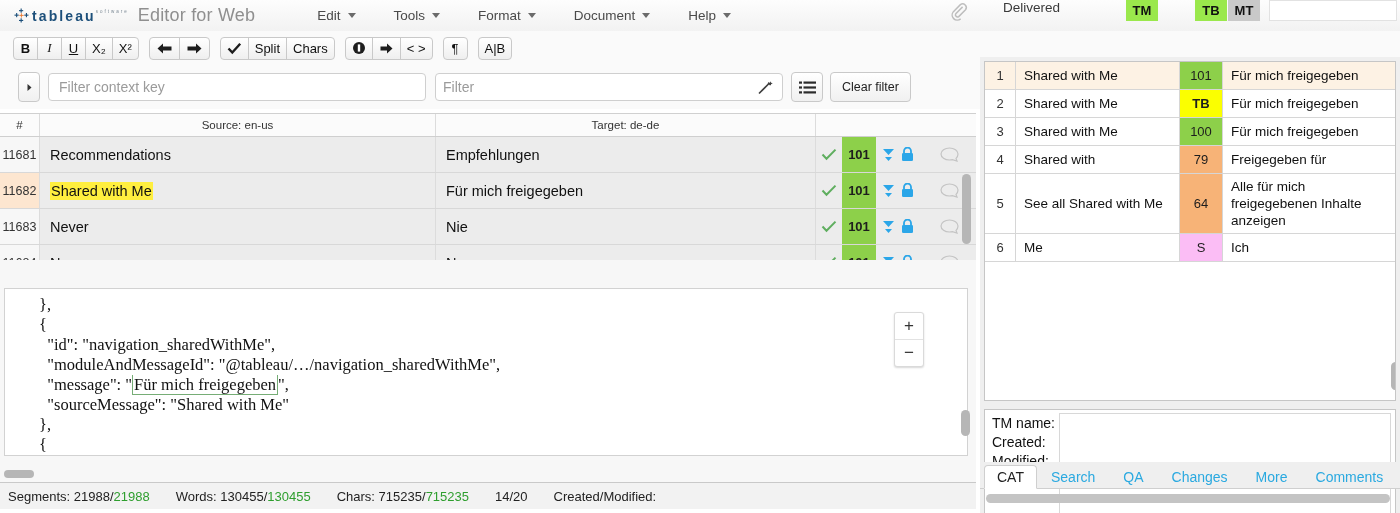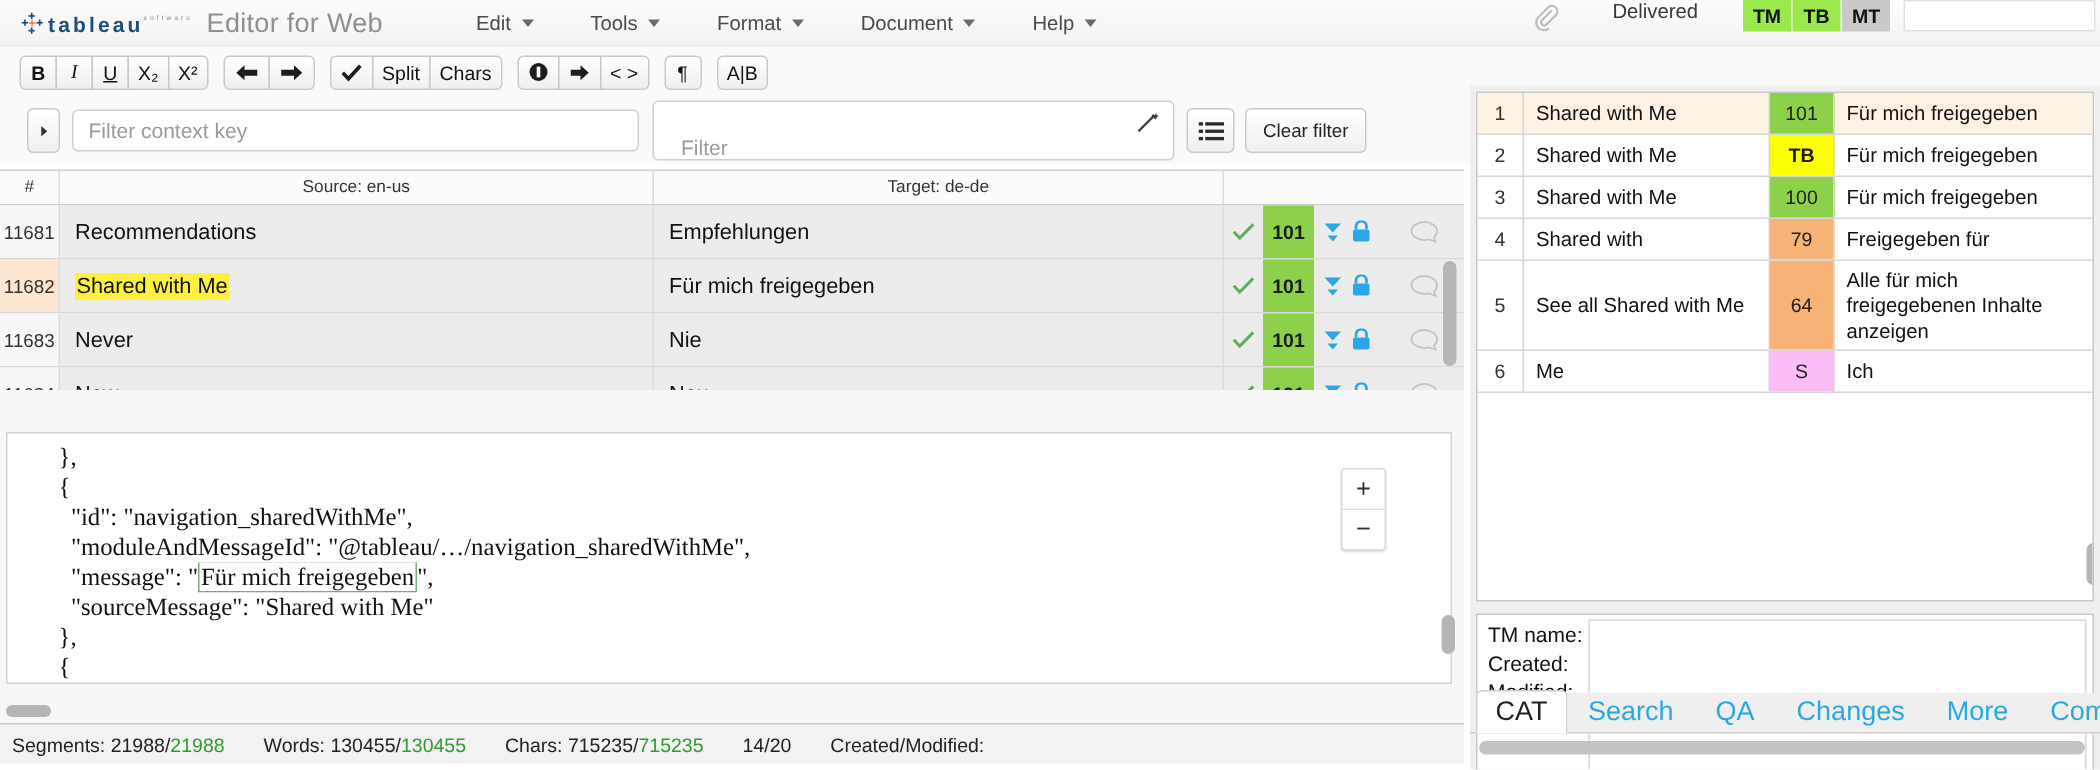--- a/index.html
+++ b/index.html
@@ -45,21 +45,21 @@
   }
   .hdr-right{position:absolute;right:0;top:0;height:31px;display:flex;align-items:flex-start;}
   .clip-icon{width:22px;height:22px;margin-right:34px;opacity:.55;}
   .delivered{font-size:13.5px;color:#3a3a3a;margin-right:30px;}
   .badges{display:flex;}
   .badge{
     font-size:13px;font-weight:600;color:#111;
     padding:3px 5px;min-width:22px;text-align:center;
     margin-right:1px;
   }
-  .badge.green{background:#9ae84c;}
+  .badge.green{background:#9ae84c;margin-left:36px;}
   .badge.gray{background:#c9c9c9;}
   .hdr-box{
     width:126px;height:19px;background:#fff;border:1px solid #e2e2e2;
     margin-left:8px;margin-right:3px;
   }
 
   
   .toolbar{
     position:absolute;left:0;top:31px;width:1400px;height:34px;
     background:#fafafa;display:flex;align-items:center;
@@ -93,23 +93,23 @@
     display:flex;align-items:center;justify-content:center;
     font-size:9px;color:#333;
   }
   .fctx{
     width:378px;height:28px;margin-left:8px;
     border:1px solid #cfcfcf;border-radius:4px;background:#fff;
     display:flex;align-items:center;padding:0 10px;box-sizing:border-box;
     font-size:14px;color:#9b9b9b;
   }
   .fmain{
-    width:348px;height:40px;margin-left:9px;
+    width:348px;height:28px;margin-left:9px;
     border:1px solid #cfcfcf;border-radius:4px;background:#fff;
-    display:flex;align-items:flex-end;padding:0 18px;box-sizing:border-box;
+    display:flex;align-items:center;padding:0 7px;box-sizing:border-box;
     font-size:14px;color:#9b9b9b;position:relative;
   }
   .fmain .wand{position:absolute;right:8px;top:5px;}
   .list-btn{
     width:30px;height:28px;margin-left:8px;
     background:linear-gradient(#ffffff,#f0f0f0);
     border:1px solid #c9c9c9;border-radius:4px;
     display:flex;align-items:center;justify-content:center;
   }
   .clear-btn{
@@ -241,21 +241,21 @@
   }
   .tminfo-labels{padding:4px 0 0 7px;font-size:14px;line-height:19px;color:#111;}
   .tminfo-field{
     margin:3px 4px 0 4px;flex:1;background:#fff;border:1px solid #d8d8d8;
   }
   .rtabs{
     position:absolute;left:0;bottom:24px;width:420px;height:27px;
     display:flex;align-items:flex-end;padding-left:4px;box-sizing:border-box;
     border-bottom:1px solid #cfcfcf;background:#efefef;
   }
-  .rtab{font-size:18px;color:#2aa9e0;padding:3px 14px;cursor:default;}
+  .rtab{font-size:14px;color:#2aa9e0;padding:3px 14px;cursor:default;}
   .rtab.active{
     background:#fff;border:1px solid #cfcfcf;border-bottom:1px solid #fff;
     border-radius:4px 4px 0 0;color:#222;position:relative;top:1px;padding:3px 12px;
   }
   .rsb{
     position:absolute;left:6px;bottom:10px;width:404px;height:9px;
     background:#c4c4c4;border-radius:5px;
   }
   .ico{display:block;}
 </style>

